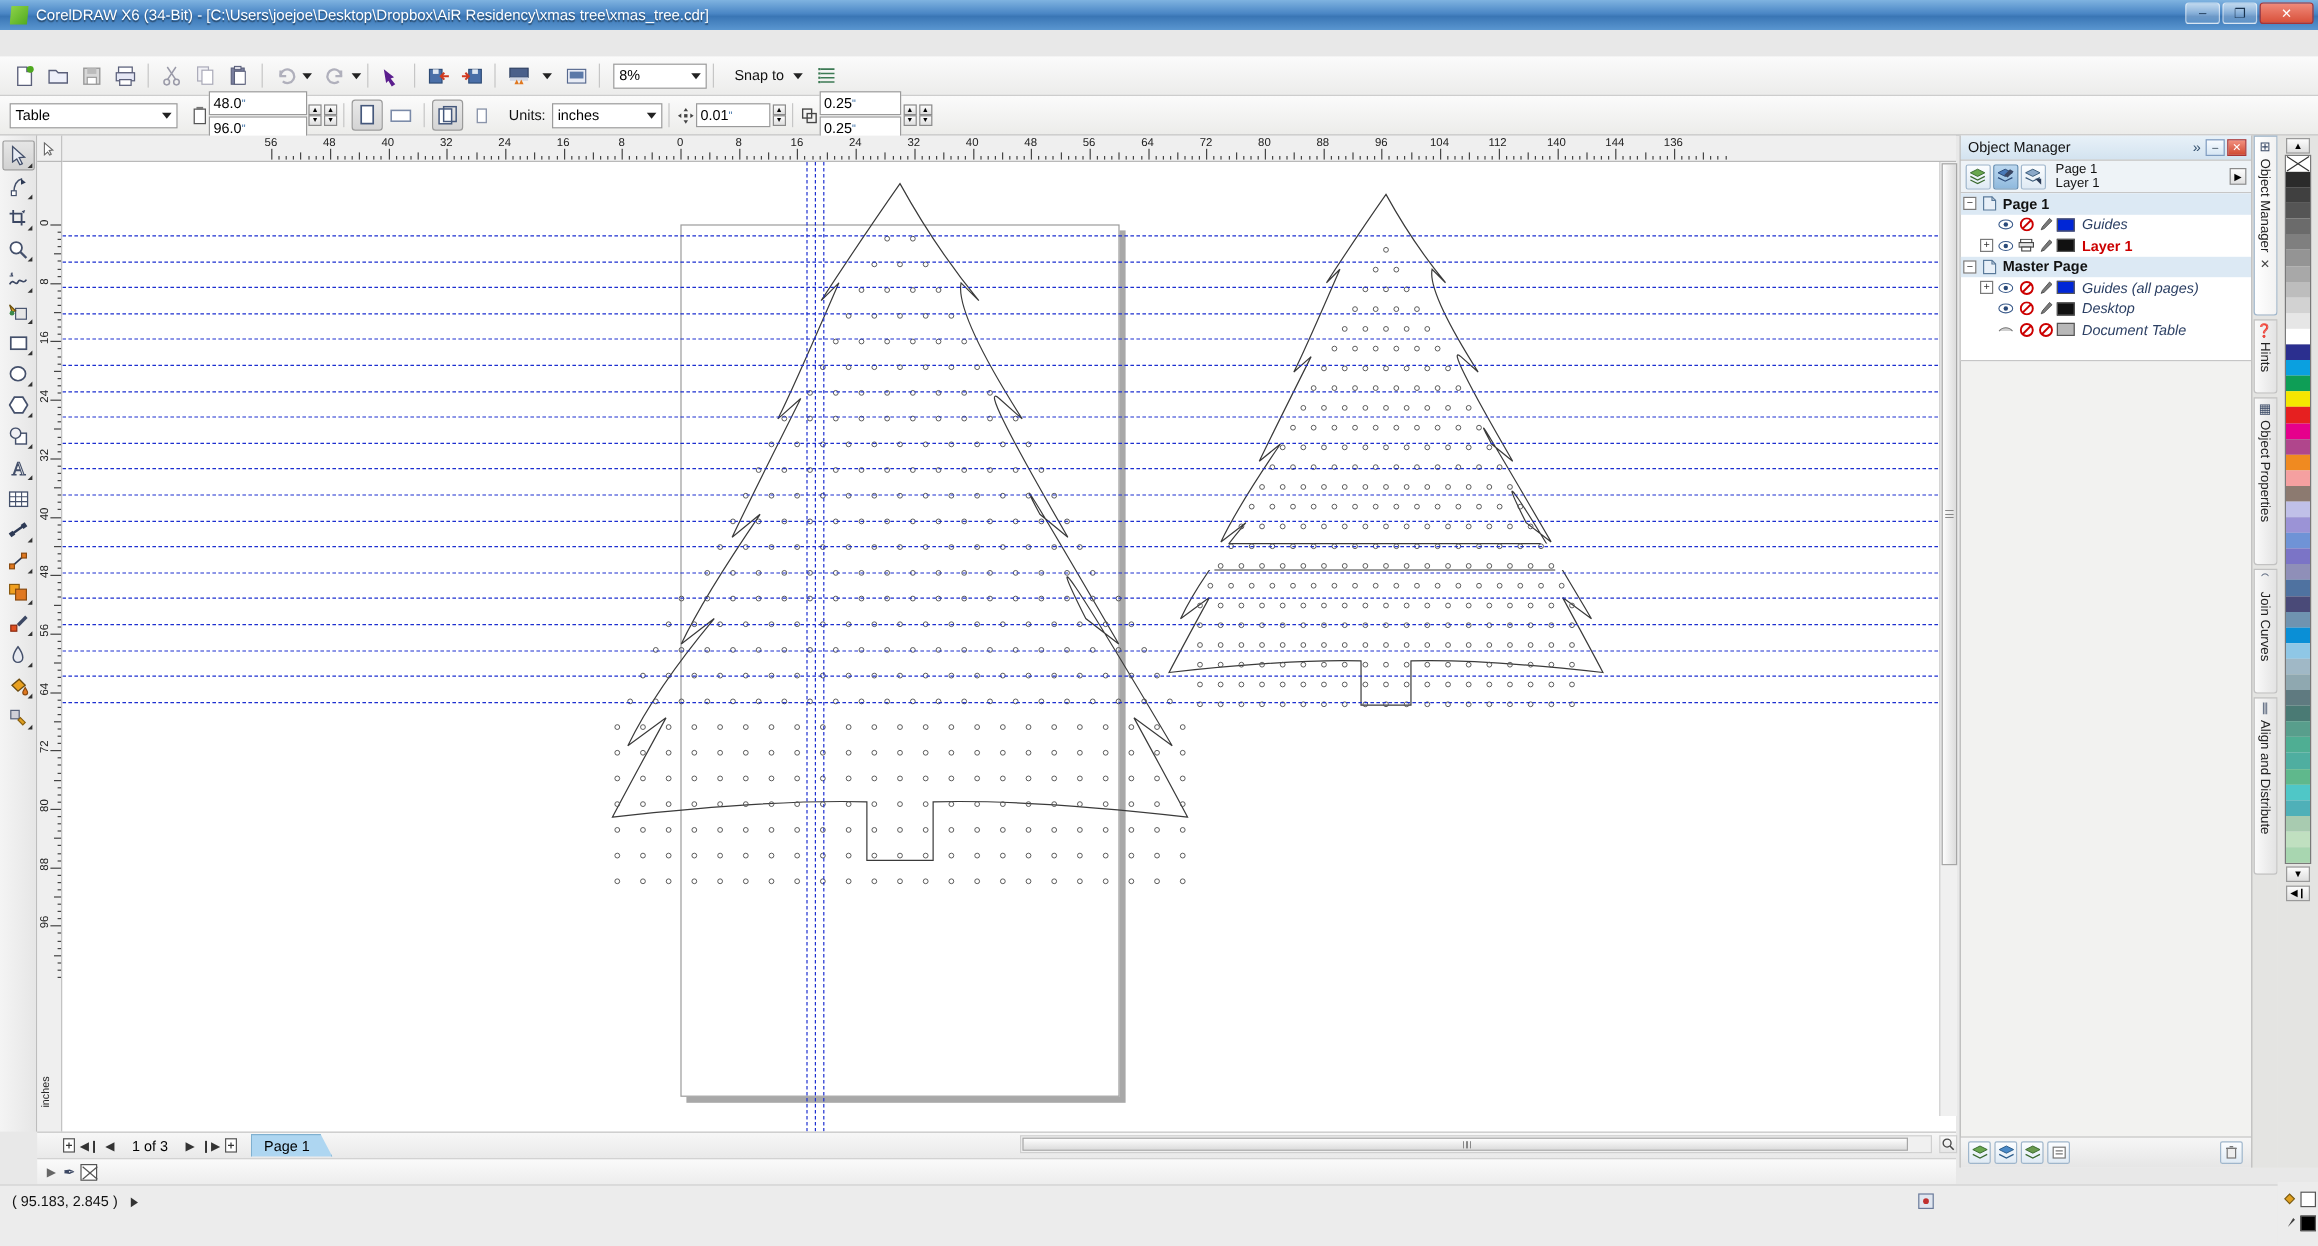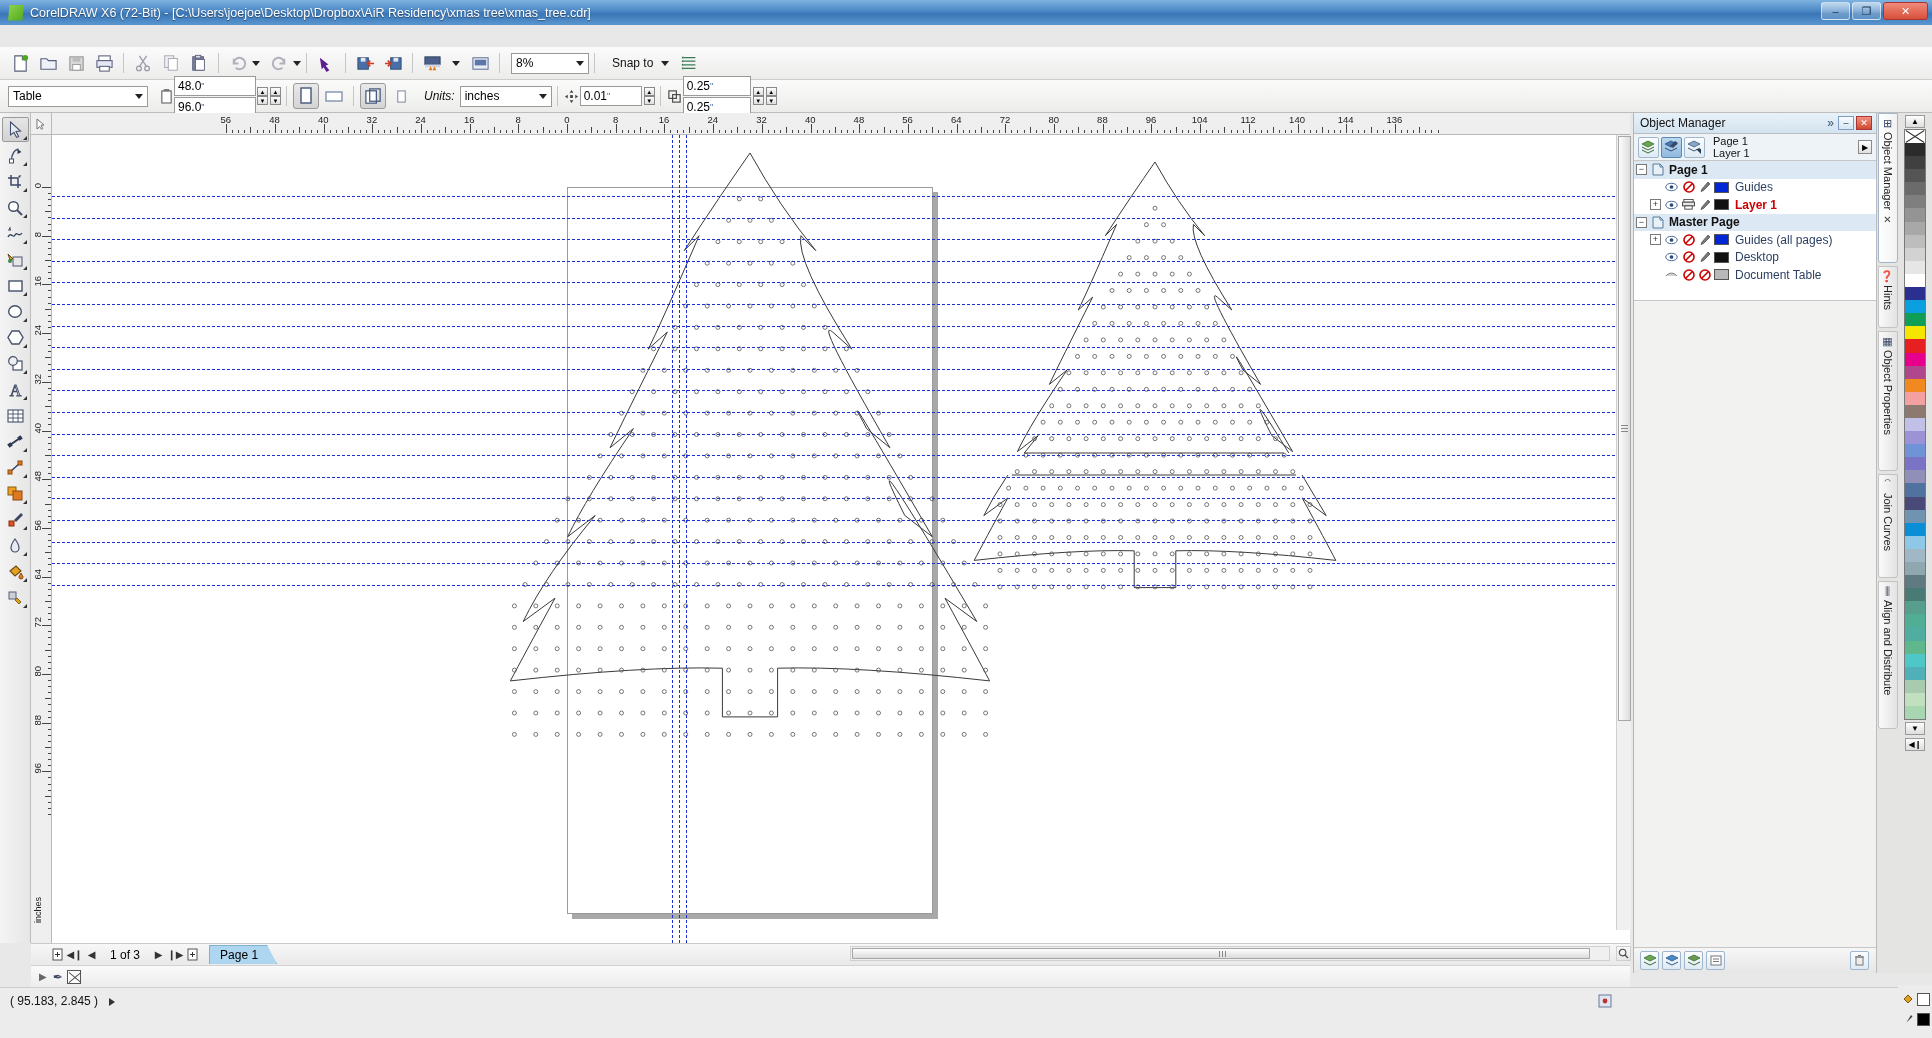--- a/index.html
+++ b/index.html
@@ -77,21 +77,21 @@
   }
   .combo .val { flex:1; white-space: nowrap; }
   .numfield {
     height: 20px; border: 1px solid #9a9a9a; background: #fff;
     display: flex; align-items: center; padding: 0 3px; font-size: 12px;
   }
   .spin { display:flex; flex-direction: column; margin-left: 2px; }
   .spin div { width:11px;height:9px;border:1px solid #8a8a8a;background:linear-gradient(#fdfdfd,#dedede);
               display:flex;align-items:center;justify-content:center;font-size:6px;line-height:1;}
   .unit-sup { color:#3a6ea5; font-size: 9px; vertical-align: super; }
-  .lbl { font-size: 12px; color: #111; margin: 0 5px 0 9px; font-style: italic; }
+  .lbl { font-size: 12px; color: #111; margin: 0 5px 0 9px; }
 
   
   .toolbox {
     position: absolute; left: 0; top: 113px; width: 31px; height: 830px;
     background: linear-gradient(90deg,#f4f4f4,#e6e6e6);
     border-right: 1px solid #bdbdbd; padding-top: 4px;
   }
   .tool {
     width: 27px; height: 25px; margin: 0 auto 1px auto; position: relative;
     display: flex; align-items: center; justify-content: center;
@@ -222,21 +222,21 @@
   .tree { background:#fff; height: 140px; border-bottom:1px solid #c6c6c6; }
   .trow { display:flex; align-items:center; height:17.5px; font-size:12px; padding-left:2px; }
   .trow.grp { background:#dce9f4; }
   .expander { width:11px;height:11px;border:1px solid #7a7a7a;background:#fff;
     display:flex;align-items:center;justify-content:center;font-size:9px;line-height:1;color:#333;margin-right:3px;}
   .expander.pad { border-color:transparent; background:transparent; }
   .ic-eye { width:15px; margin-right:2px; display:flex; justify-content:center; }
   .ic-print { width:15px; margin-right:2px; display:flex; justify-content:center; }
   .ic-pen { width:13px; margin-right:3px; display:flex; justify-content:center; }
   .swatch { width:15px;height:11px;border:1px solid #555; margin-right:6px; }
-  .lname { color:#2b3f63; }
+  .lname { font-style: italic; color:#2b3f63; }
   .lname.bold { font-style: normal; font-weight: bold; color:#111; }
   .lname.red { color:#cc0000; font-weight:bold; font-style:normal; }
   .docker-foot {
     position:absolute; bottom:0; left:0; width:243px; height:26px;
     background:linear-gradient(180deg,#f6f6f6,#e6e6e6); border-top:1px solid #c6c6c6;
     display:flex; align-items:center; padding-left:6px;
   }
   .fbtn { width:19px;height:19px;border:1px solid #9fb6cc;border-radius:2px;margin-right:3px;
     background:linear-gradient(180deg,#fbfdff,#dfeaf4);display:flex;align-items:center;justify-content:center; }
 
@@ -273,21 +273,21 @@
   }
   .fs-pair { position:absolute; left:4px; top:8px; display:flex; align-items:center; gap:4px;}
 </style>
 </head>
 <body>
 
 <div id="app">
 
   <div class="titlebar">
     <div class="tb-logo"></div>
-    <div class="tb-title">CorelDRAW X6 (72-Bit) - [C:\Users\joejoe\Desktop\Dropbox\AiR Residency\xmas tree\xmas_tree.cdr]</div>
+    <div class="tb-title">CorelDRAW X6 (34-Bit) - [C:\Users\joejoe\Desktop\Dropbox\AiR Residency\xmas tree\xmas_tree.cdr]</div>
     <div class="tb-buttons">
       <div class="tb-btn">–</div>
       <div class="tb-btn">❐</div>
       <div class="tb-btn close">✕</div>
     </div>
   </div>
 
 
   <div class="toolbar1">
     <div class="tbtn">

